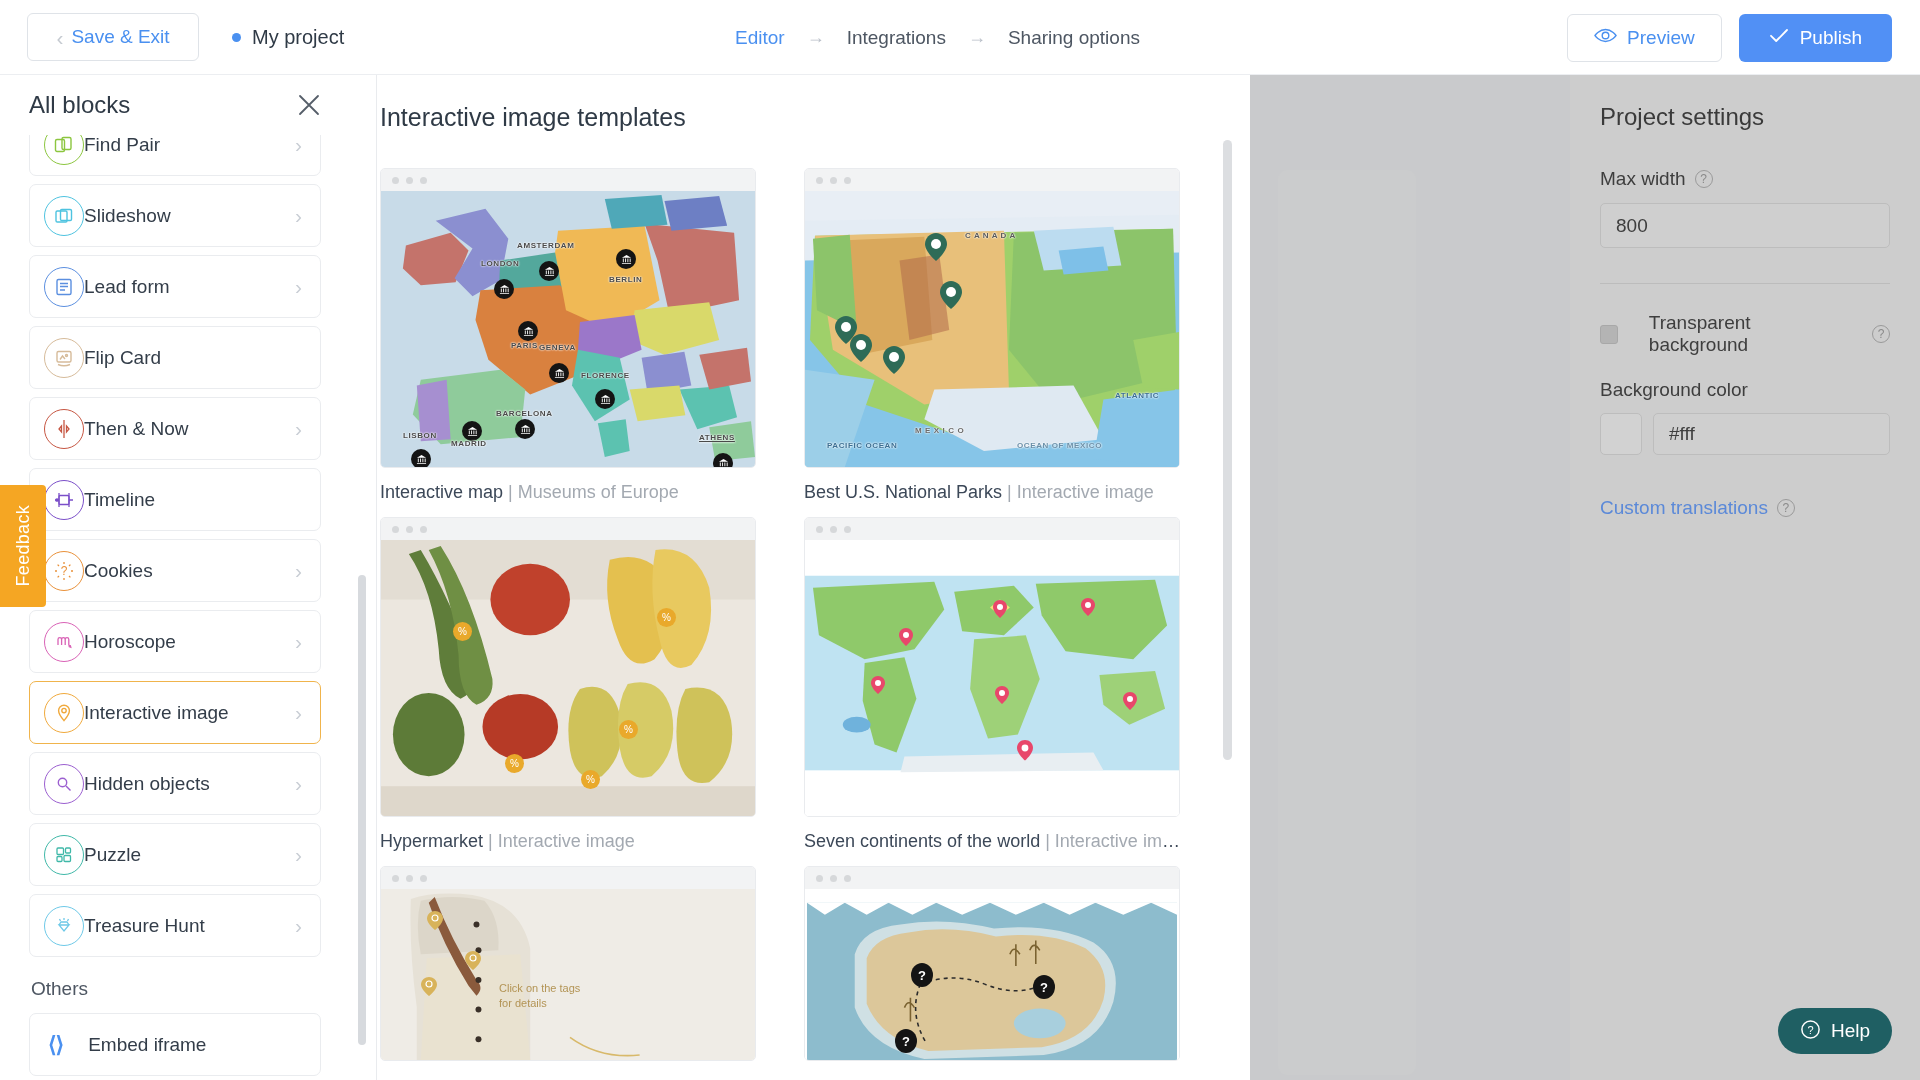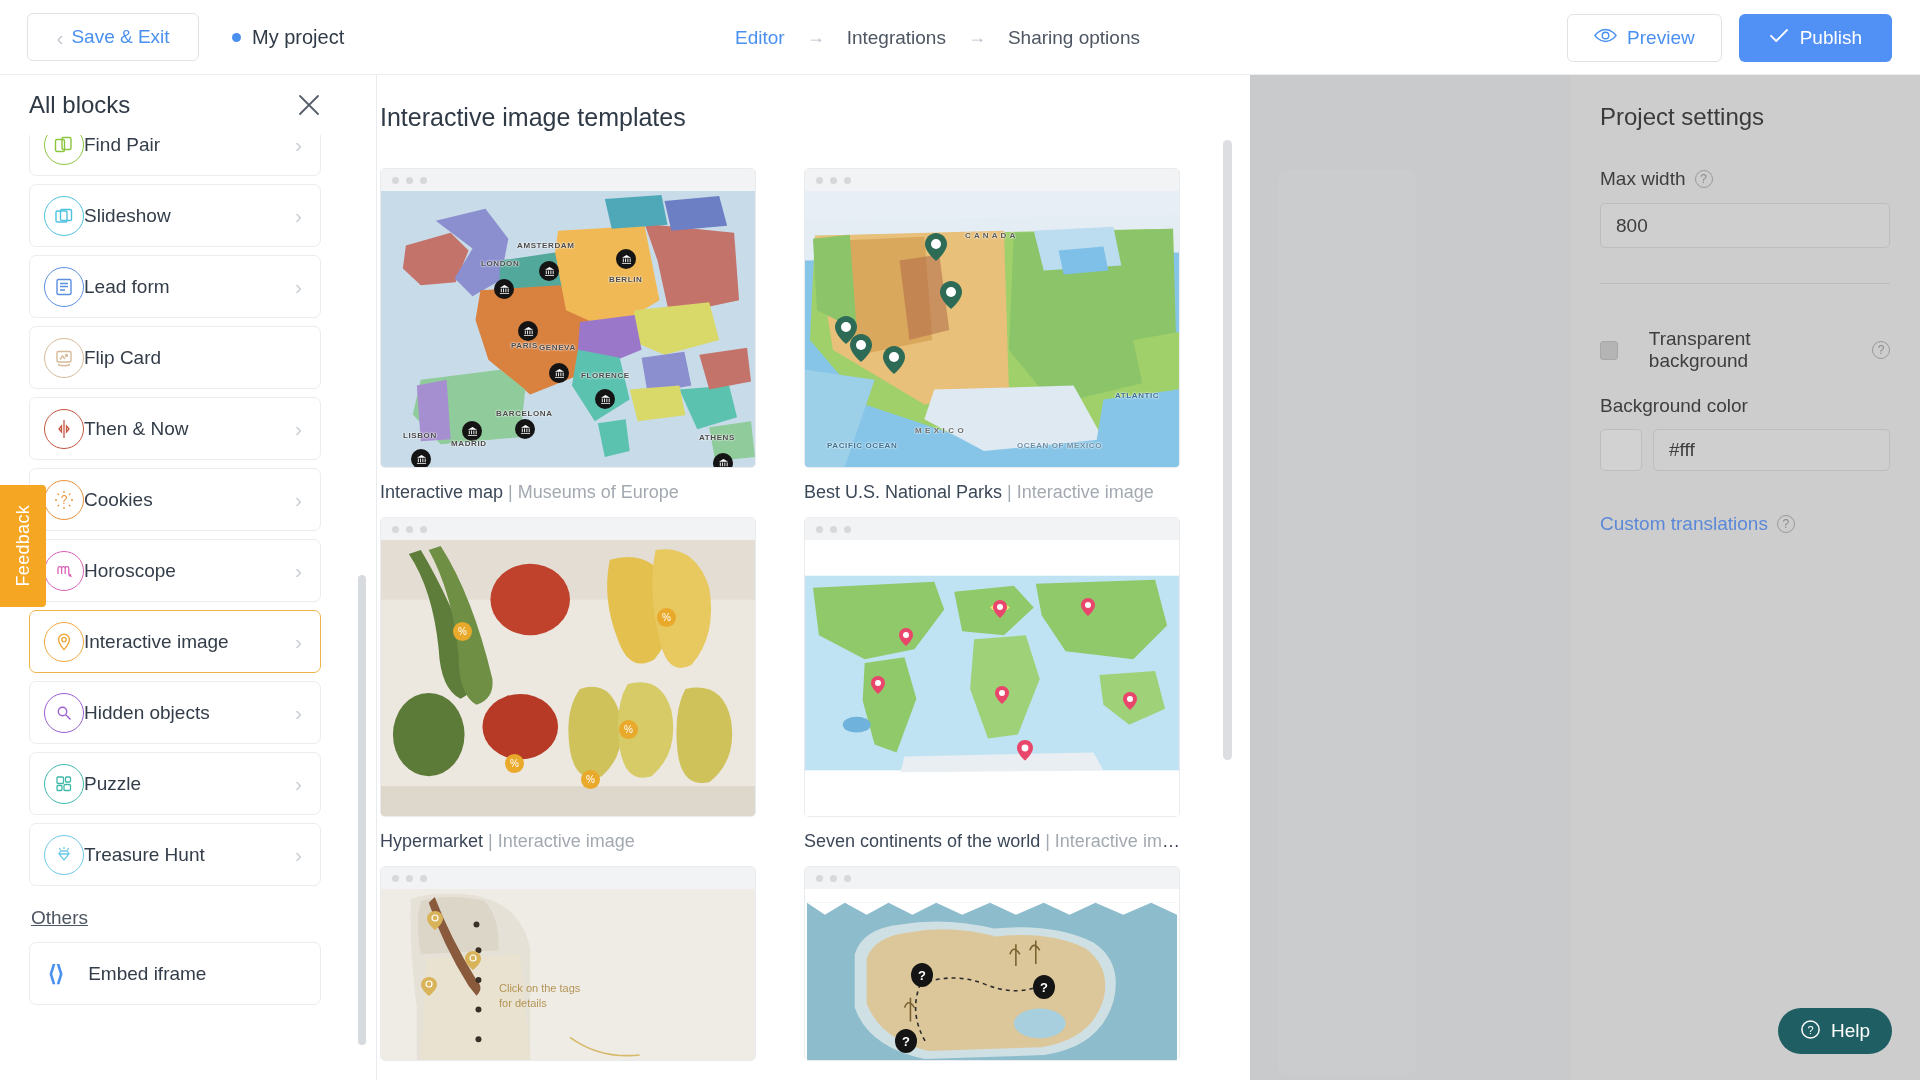--- a/index.html
+++ b/index.html
@@ -82,21 +82,21 @@
   .block-item.selected { border: 1px solid #f0b44c; }
   .block-icon {
     width: 40px; height: 40px; border-radius: 50%;
     border: 1.6px solid currentColor; display: flex;
     align-items: center; justify-content: center; flex: 0 0 40px;
   }
   .block-icon svg { display:block; }
   .block-label { margin-left: 0; font-size: 19px; color: #333d49; flex: 1; }
   .block-chev { color: #c9ced5; font-size: 21px; }
 
-  .others-label { font-size: 19px; color: #4d5662; margin: 21px 0 13px 2px; text-decoration: underline; }
+  .others-label { font-size: 19px; color: #4d5662; margin: 21px 0 13px 2px; }
 
   .embed-item {
     height: 63px; border: 1px solid #eaecef; border-radius: 7px;
     background: #fff; display: flex; align-items: center;
     padding: 0 18px 0 18px; cursor: pointer;
   }
   .embed-glyph { color: #4a90f0; font-size: 22px; font-weight: bold; letter-spacing:-1px;}
   .embed-label { margin-left: 25px; font-size: 19px; color: #333d49; }
 
   .sb-scrollbar {
@@ -178,21 +178,21 @@
     width: 18px; height: 18px; border-radius: 50%; border: 1.3px solid #9a9a9a;
     color: #8a8a8a; font-size: 12px; display: flex; align-items: center;
     justify-content: center; cursor: pointer; flex: 0 0 18px;
   }
   .text-input {
     margin-top: 13px; width: 290px; height: 45px; border: 1px solid #bdbdbd;
     border-radius: 5px; background: #cfcfcf; font-size: 19px; color: #3e3e3e;
     padding: 0 15px; font-family: inherit;
   }
   .divider { margin-top: 35px; height: 1px; background: #bcbcbc; }
-  .checkbox-row { display: flex; align-items: center; gap: 31px; margin-top: 44px; }
+  .checkbox-row { display: flex; align-items: center; gap: 31px; margin-top: 28px; }
   .cbox { width: 19px; height: 19px; border-radius: 3px; background: #b4b4b4; border: 1px solid #a8a8a8; cursor: pointer; }
   .cbox-label { font-size: 19px; color: #3e3e3e; }
   .bg-color-label { font-size: 19px; color: #3e3e3e; margin-top: 23px; }
   .color-row { display: flex; gap: 11px; margin-top: 12px; }
   .swatch { width: 42px; height: 42px; border: 1px solid #bdbdbd; border-radius: 5px; background: #d2d2d2; cursor: pointer; }
   .color-input {
     width: 237px; height: 42px; border: 1px solid #bdbdbd; border-radius: 5px;
     background: #cfcfcf; font-size: 19px; color: #3e3e3e; padding: 0 15px; font-family: inherit;
   }
   .translations-row { display: flex; align-items: center; gap: 9px; margin-top: 42px; }
@@ -387,21 +387,21 @@
 
             <span class="map-lbl" style="left:100px; top:68px;">LONDON</span>
             <span class="map-lbl" style="left:136px; top:50px;">AMSTERDAM</span>
             <span class="map-lbl" style="left:228px; top:84px;">BERLIN</span>
             <span class="map-lbl" style="left:130px; top:150px;">PARIS</span>
             <span class="map-lbl" style="left:158px; top:152px;">GENEVA</span>
             <span class="map-lbl" style="left:200px; top:180px;">FLORENCE</span>
             <span class="map-lbl" style="left:115px; top:218px;">BARCELONA</span>
             <span class="map-lbl" style="left:22px; top:240px;">LISBON</span>
             <span class="map-lbl" style="left:70px; top:248px;">MADRID</span>
-            <span class="map-lbl" style="left:318px; top:242px;">ATHENS</span>
+            <span class="map-lbl" style="left:318px; top:242px;text-decoration:underline;">ATHENS</span>
           </div>
         </div>
         <div class="tpl-caption">
           <span>Interactive map</span><span class="sub"> | </span><span class="sub">Museums of Europe</span>
         </div>
       </div>
 
       <div class="tpl-card">
         <div class="tpl-thumb">
           <div class="thumb-bar">
@@ -696,20 +696,31 @@
             <svg width="22" height="22" viewBox="0 0 22 22" fill="none" stroke="currentColor" stroke-width="1.3">
                 <path d="M11 2v18"></path>
                 <path d="M8.5 8 6 11l2.5 3z"></path>
                 <path d="M13.5 8 16 11l-2.5 3z"></path>
               </svg>
           </span>
           <span class="block-label">Then &amp; Now</span>
           <span class="block-chev">›</span>
         </div>
 
+        <div class="block-item">
+          <span class="block-icon" style="color:#7b4fc9">
+            <svg width="22" height="22" viewBox="0 0 22 22" fill="none" stroke="currentColor" stroke-width="1.3">
+                <rect x="6" y="6.5" width="10" height="9" rx="1.2"></rect>
+                <path d="M2 11h4M16 11h4M6 4v14M16 4v14"></path>
+                <circle cx="4" cy="11" r="1.2" fill="currentColor"></circle>
+              </svg>
+          </span>
+          <span class="block-label">Timeline</span>
+          <span class="block-chev" style="visibility:hidden">›</span>
+        </div>
 
         <div class="block-item">
           <span class="block-icon" style="color:#e9913a">
             <svg width="22" height="22" viewBox="0 0 22 22" fill="none" stroke="currentColor" stroke-width="1.3">
                 <text x="11" y="15" font-size="12" text-anchor="middle" fill="currentColor" stroke="none" font-family="Liberation Sans">?</text>
                 <path d="M11 2v2M11 18v2M2 11h2M18 11h2M4.6 4.6l1.4 1.4M16 16l1.4 1.4M17.4 4.6 16 6M6 16l-1.4 1.4"></path>
               </svg>
           </span>
           <span class="block-label">Cookies</span>
           <span class="block-chev">›</span>

